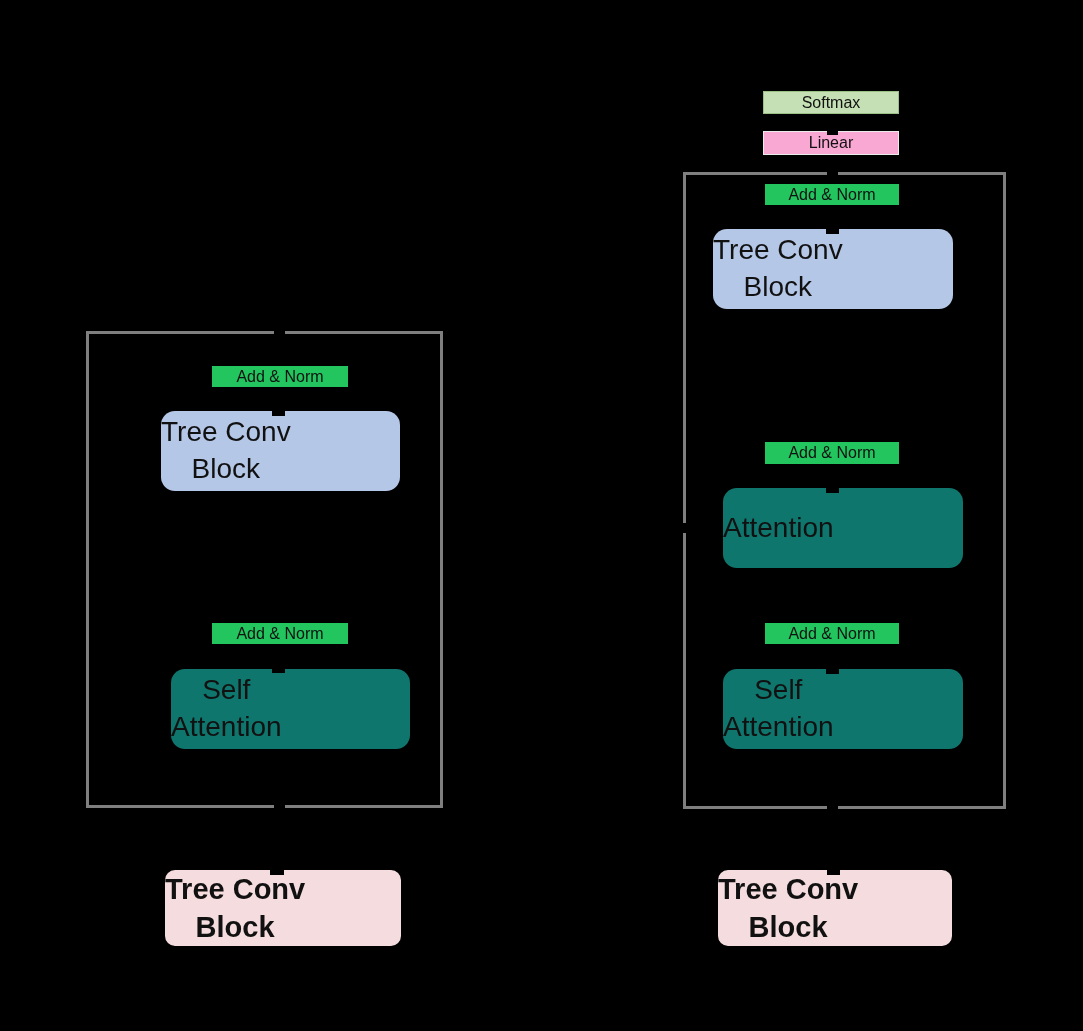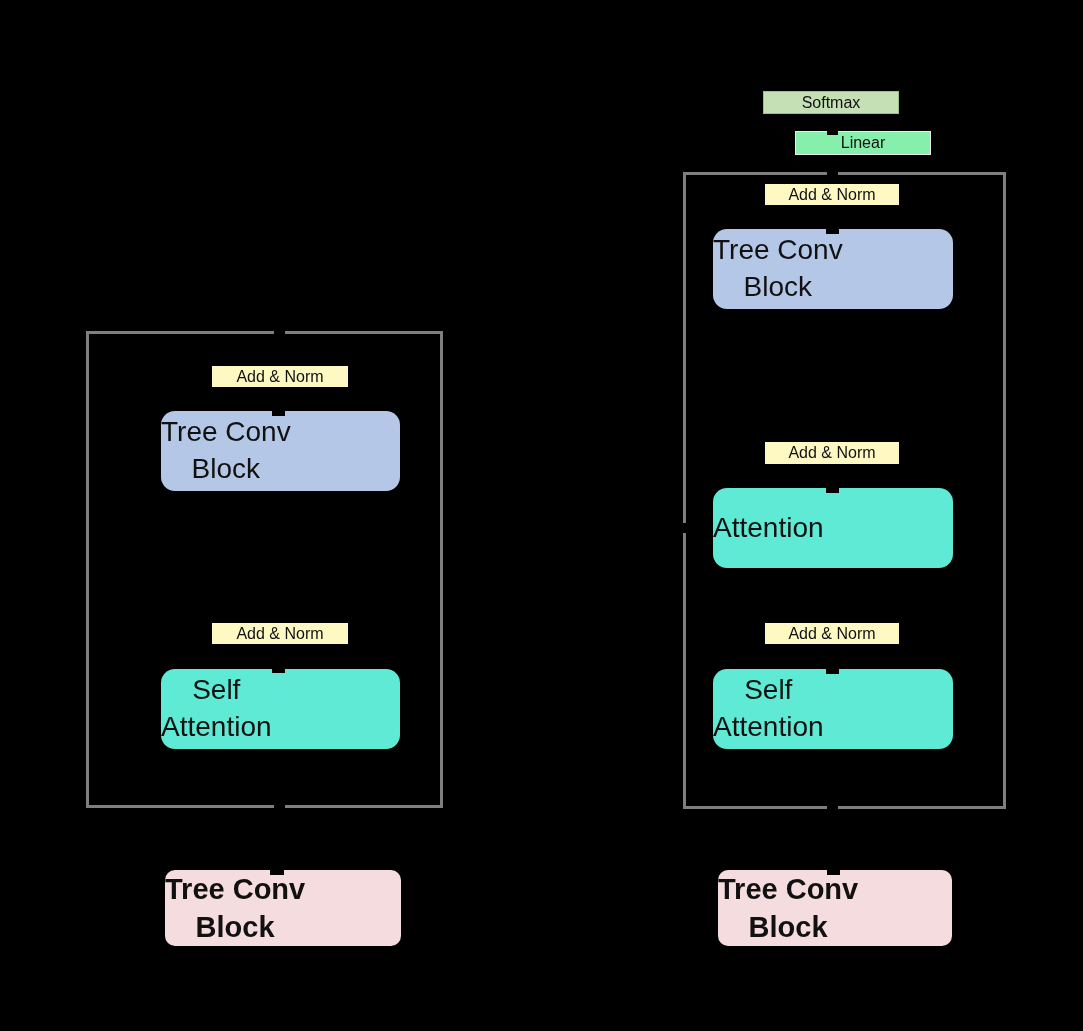--- a/index.html
+++ b/index.html
@@ -31,37 +31,37 @@
 
   
   .label-sm {
     display: flex;
     align-items: center;
     justify-content: center;
     font-size: 16px;
     line-height: 1;
     text-align: center;
   }
-  .box-add-norm   { background: #fef9c3; }
+  .box-add-norm   { background: #22c55e; }
   .box-softmax    { background: #c5e0b4; border: 1px solid #9cbf86; }
-  .box-linear     { background: #86efac; border: 1px solid #ebebeb; margin-left: 32px; }
+  .box-linear     { background: #f9a8d4; border: 1px solid #ebebeb; }
 
   
   .block-lg {
     display: flex;
     align-items: center;
     justify-content: flex-start;
     text-align: center;
     white-space: pre-line;
     font-size: 28px;
     line-height: 1.32;
     border-radius: 14px;
   }
   .box-treeconv  { background: #b4c7e7; }
-  .box-attention { background: #5eead4; }
+  .box-attention { background: #0f766e; margin-left: 10px; }
   .box-io {
     background: #f5dcde;
     border: 2px solid #000000;
     border-radius: 12px;
     font-weight: bold;
     font-size: 29px;
   }
 </style>
 </head>
 <body>

